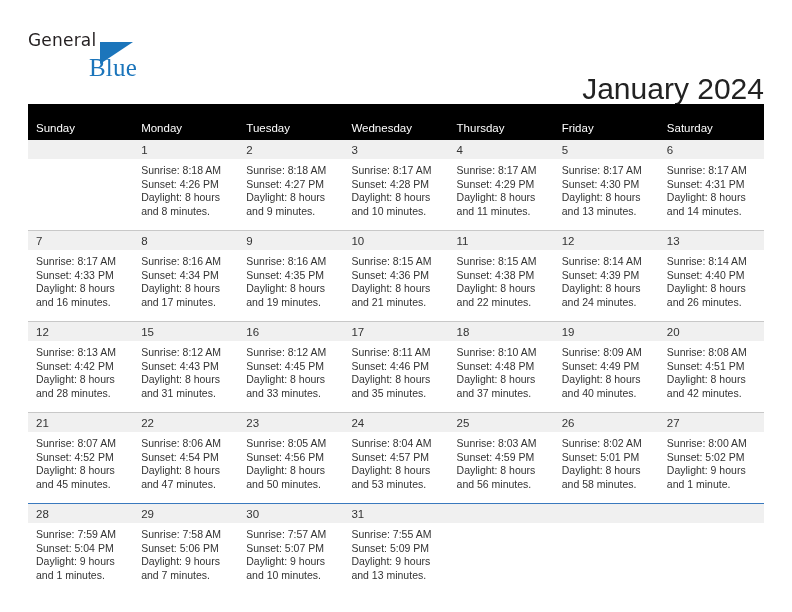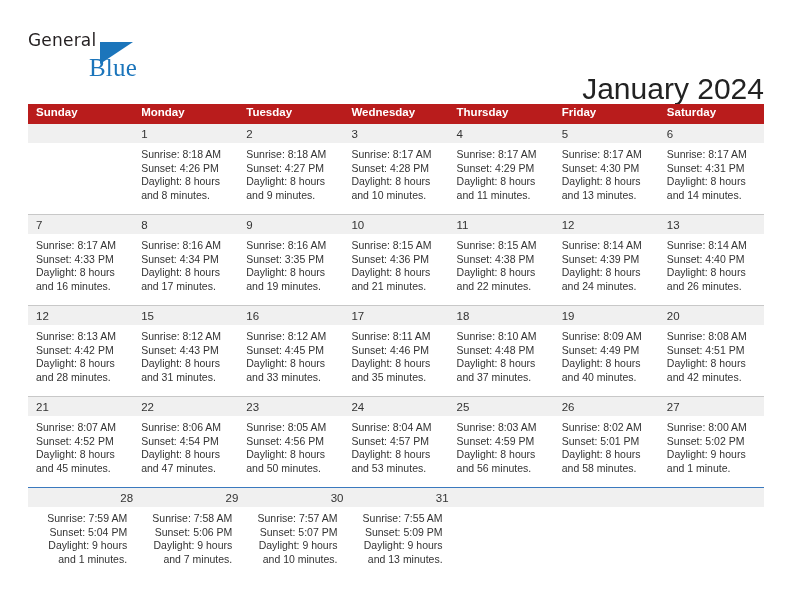--- a/index.html
+++ b/index.html
@@ -93,42 +93,41 @@
   
   .calendar {
     position: absolute;
     left: 28px;
     top: 104px;
     width: 736px;
     border-collapse: collapse;
     table-layout: fixed;
   }
   .calendar th {
-    background: #b91c1c;
+    background: #000000;
     color: #ffffff;
     font-size: 11.5px;
-    font-weight: 700;
+    font-weight: 400;
     text-align: left;
-    padding: 2px 0 6px 8px;
+    padding: 18px 0 6px 8px;
     height: 11px;
     border: none;
   }
   .weekrow > td {
     padding: 0;
     vertical-align: top;
     border: none;
     border-top: 1px solid #c8c8c8;
     height: 90px;
   }
   .weekrow.first > td {
     border-top: none;
   }
   .weekrow.last-sep > td {
     border-top: 1px solid #3a79be;
-    text-align: right;
   }
   .cell {
     position: relative;
     height: 90px;
     box-sizing: border-box;
     background: #ffffff;
   }
   .daynum-band {
     background: #f0f0f0;
     height: 19px;
@@ -278,21 +277,21 @@
                 <div>Daylight: 8 hours</div>
                 <div>and 17 minutes.</div>
               </div>
             </div>
           </td>
           <td>
             <div class="cell">
               <div class="daynum-band">9</div>
               <div class="details">
                 <div>Sunrise: 8:16 AM</div>
-                <div>Sunset: 3:35 PM</div>
+                <div>Sunset: 4:35 PM</div>
                 <div>Daylight: 8 hours</div>
                 <div>and 19 minutes.</div>
               </div>
             </div>
           </td>
           <td>
             <div class="cell">
               <div class="daynum-band">10</div>
               <div class="details">
                 <div>Sunrise: 8:15 AM</div>

